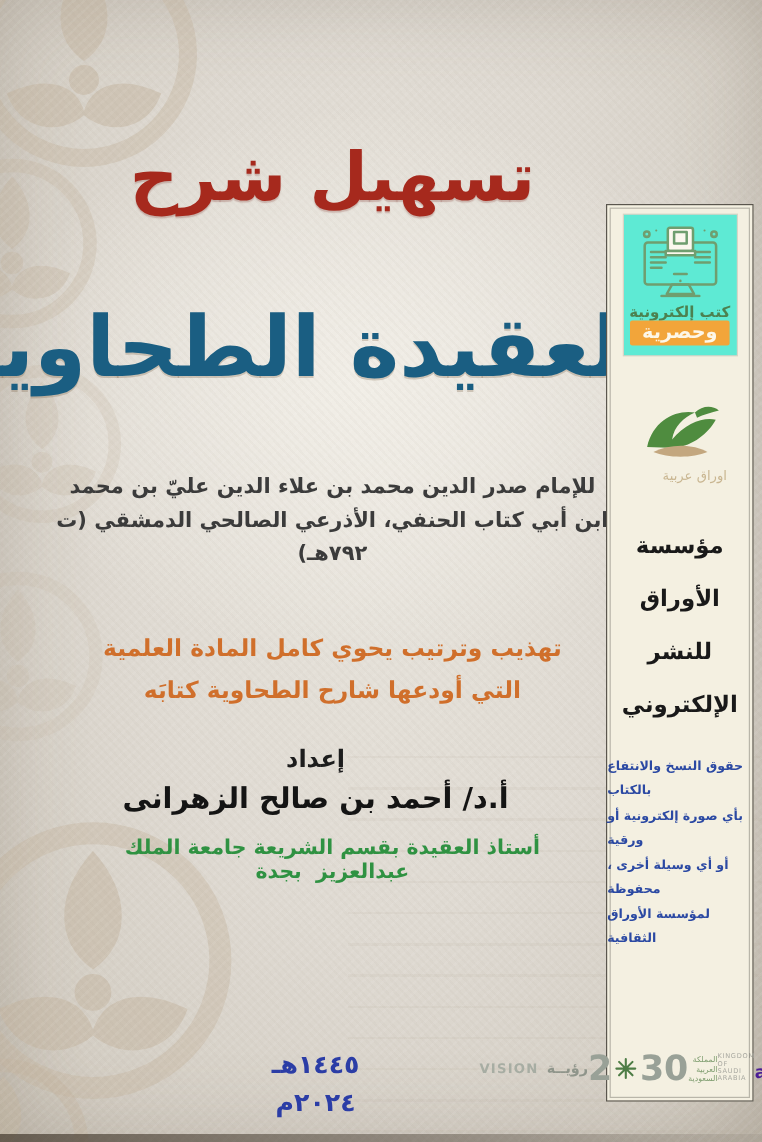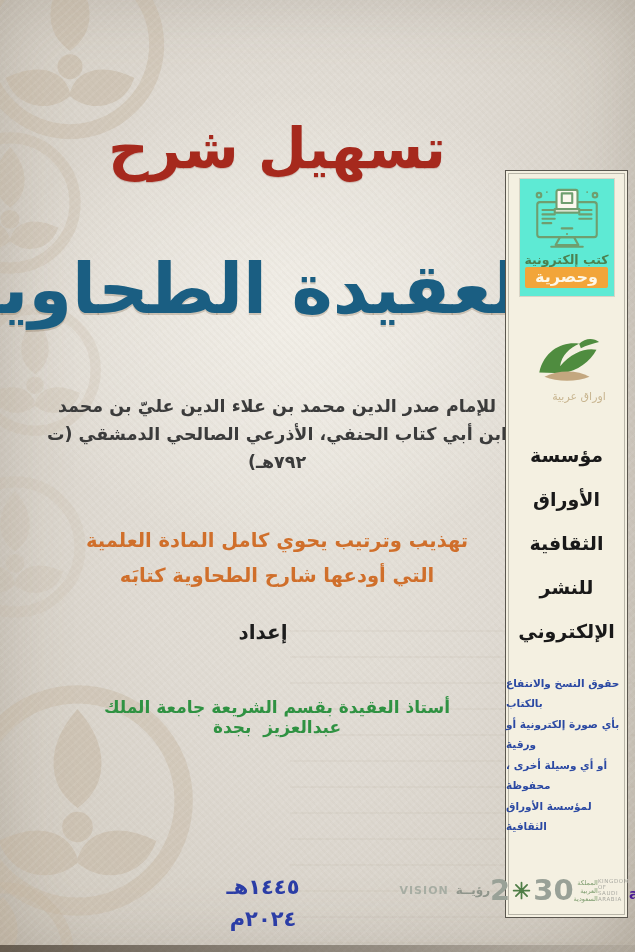--- a/index.html
+++ b/index.html
@@ -102,20 +102,21 @@
     <div class="authors">
       <div>للإمام صدر الدين محمد بن علاء الدين عليّ بن محمد</div>
       <div>ابن أبي كتاب الحنفي، الأذرعي الصالحي الدمشقي (ت ٧٩٢هـ)</div>
     </div>
     <div class="subtitle">
       <div>تهذيب وترتيب يحوي كامل المادة العلمية</div>
       <div>التي أودعها شارح الطحاوية كتابَه</div>
     </div>
     <div class="prepared">
       <div class="prepared-label">إعداد</div>
+      <div class="preparer-name">أ.د/ أحمد بن صالح الزهرانى</div>
     </div>
     <div class="preparer-role">أستاذ العقيدة بقسم الشريعة جامعة الملك عبدالعزيز&nbsp;&nbsp;بجدة</div>
   </div>
 
   <div class="date-block">
     <div>١٤٤٥هـ</div>
     <div>٢٠٢٤م</div>
   </div>
 
   <div class="sidebar">
@@ -146,21 +147,20 @@
         <path d="M8,42 C14,16 36,6 54,9 C43,14 34,22 32,35 C45,19 63,13 74,16 C67,29 52,41 35,43 Z" fill="#4f8c3f"></path>
         <path d="M54,9 C61,2 71,2 77,7 C70,9 62,11 56,14 Z" fill="#4f8c3f"></path>
         <path d="M14,47 C30,39 52,39 66,47 C52,53 28,53 14,47 Z" fill="#c3a77f"></path>
       </svg>
       <div class="awraq-text">اوراق عربية</div>
     </div>
 
     <div class="foundation">
       <div class="foundation-line">مؤسسة</div>
       <div class="foundation-line">الأوراق</div>
-      <div class="foundation-line">الثقافية</div>
       <div class="foundation-line">للنشر</div>
       <div class="foundation-line">الإلكتروني</div>
     </div>
 
     <div class="copyright">
       <div class="copyright-line">حقوق النسخ والانتفاع بالكتاب</div>
       <div class="copyright-line">بأي صورة إلكترونية أو ورقية</div>
       <div class="copyright-line">أو أي وسيلة أخرى ، محفوظة</div>
       <div class="copyright-line">لمؤسسة الأوراق الثقافية</div>
     </div>

